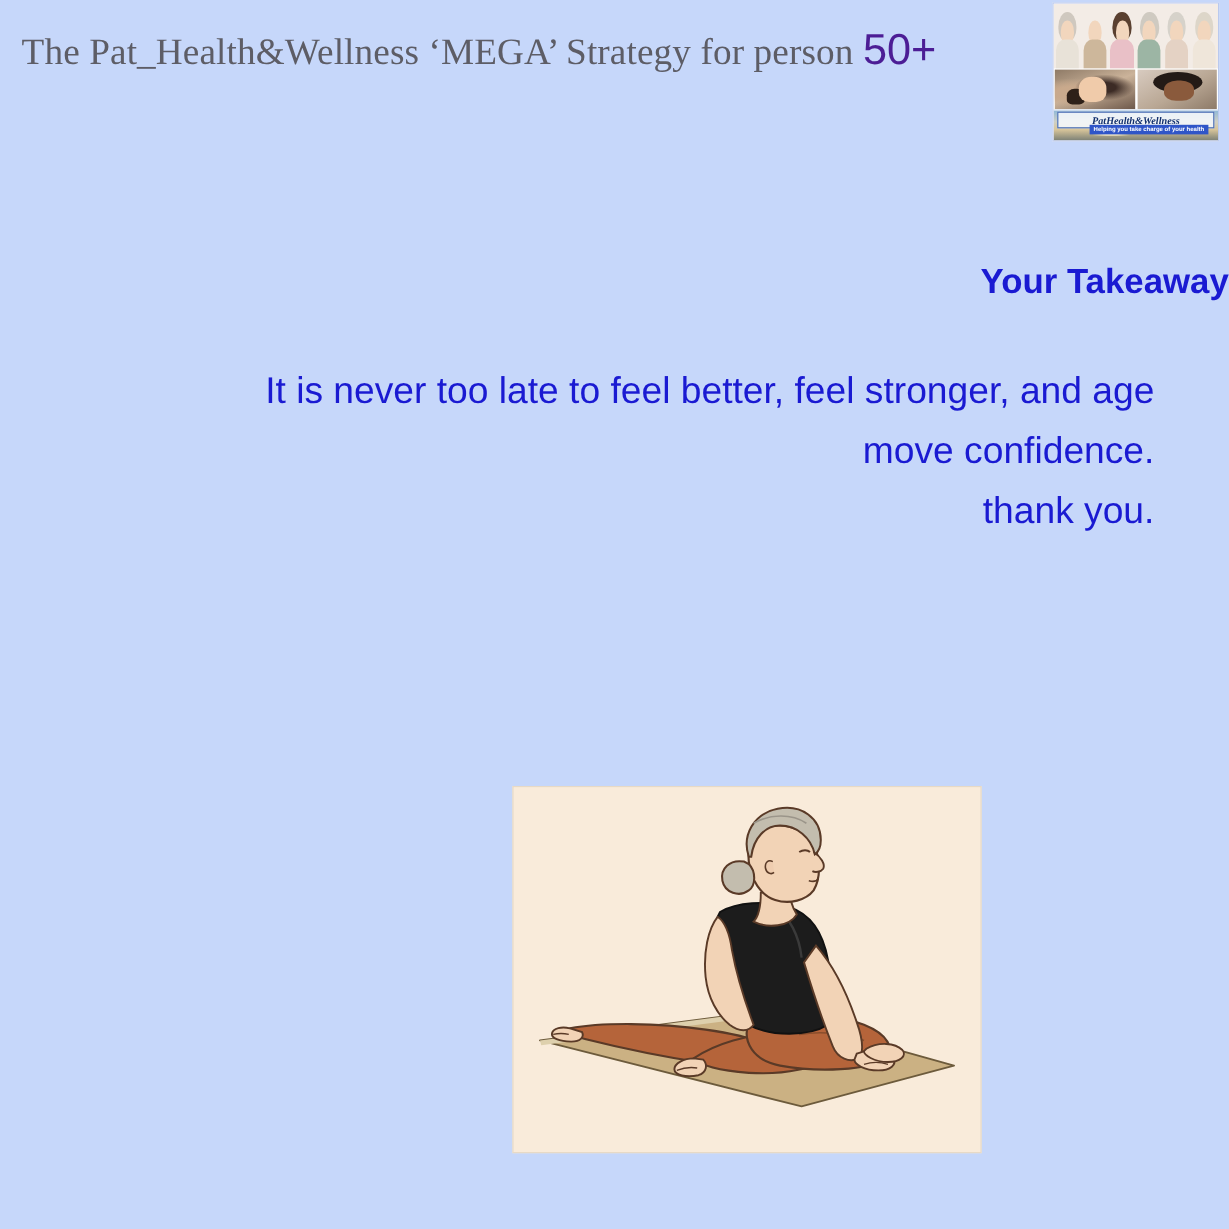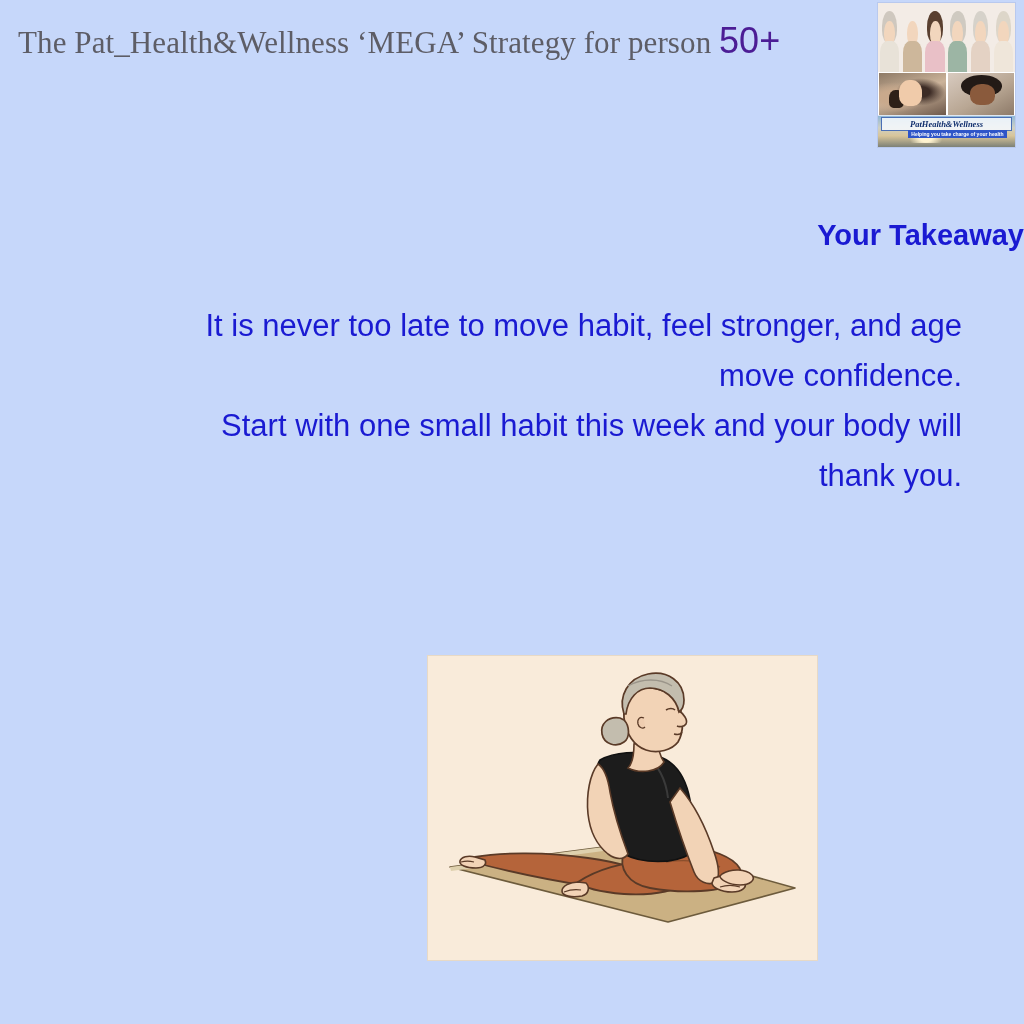--- a/index.html
+++ b/index.html
@@ -38,21 +38,21 @@
     color: #4c1d95;
     letter-spacing: 0px;
   }
 
   
   #brand-logo {
     position: absolute;
     left: 877px;
     top: 2px;
     width: 139px;
-    height: 146px;
+    height: 116px;
     background: #ffffff;
     border: 1px solid #b9c9ee;
     box-sizing: border-box;
     overflow: hidden;
     display: flex;
     flex-direction: column;
   }
   .logo-row-top {
     height: 48%;
     display: flex;
@@ -282,23 +282,22 @@
     </div>
 
   </div>
 </div>
 
 <div id="content">
 
   <div id="takeaway-heading">Your Takeaway</div>
 
 
-  <div class="para">It is never too late to move habit, feel stronger, and age</div>
+  <div class="para">It is never too late to feel better, feel stronger, and age</div>
   <div class="para">move confidence.</div>
-  <div class="para">Start with one small habit this week and your body will</div>
   <div class="para">thank you.</div>
 
 </div>
 
 <div id="yoga-illustration">
   <svg width="389" height="304" viewBox="0 0 389 304">
     <rect x="0" y="0" width="389" height="304" fill="#f9ebda"></rect>
 
     <g>
       <polygon points="22,211 206,187 367,232 240,266" fill="#cbb183" stroke="#6d5b3c" stroke-width="1.6" stroke-linejoin="round"></polygon>

